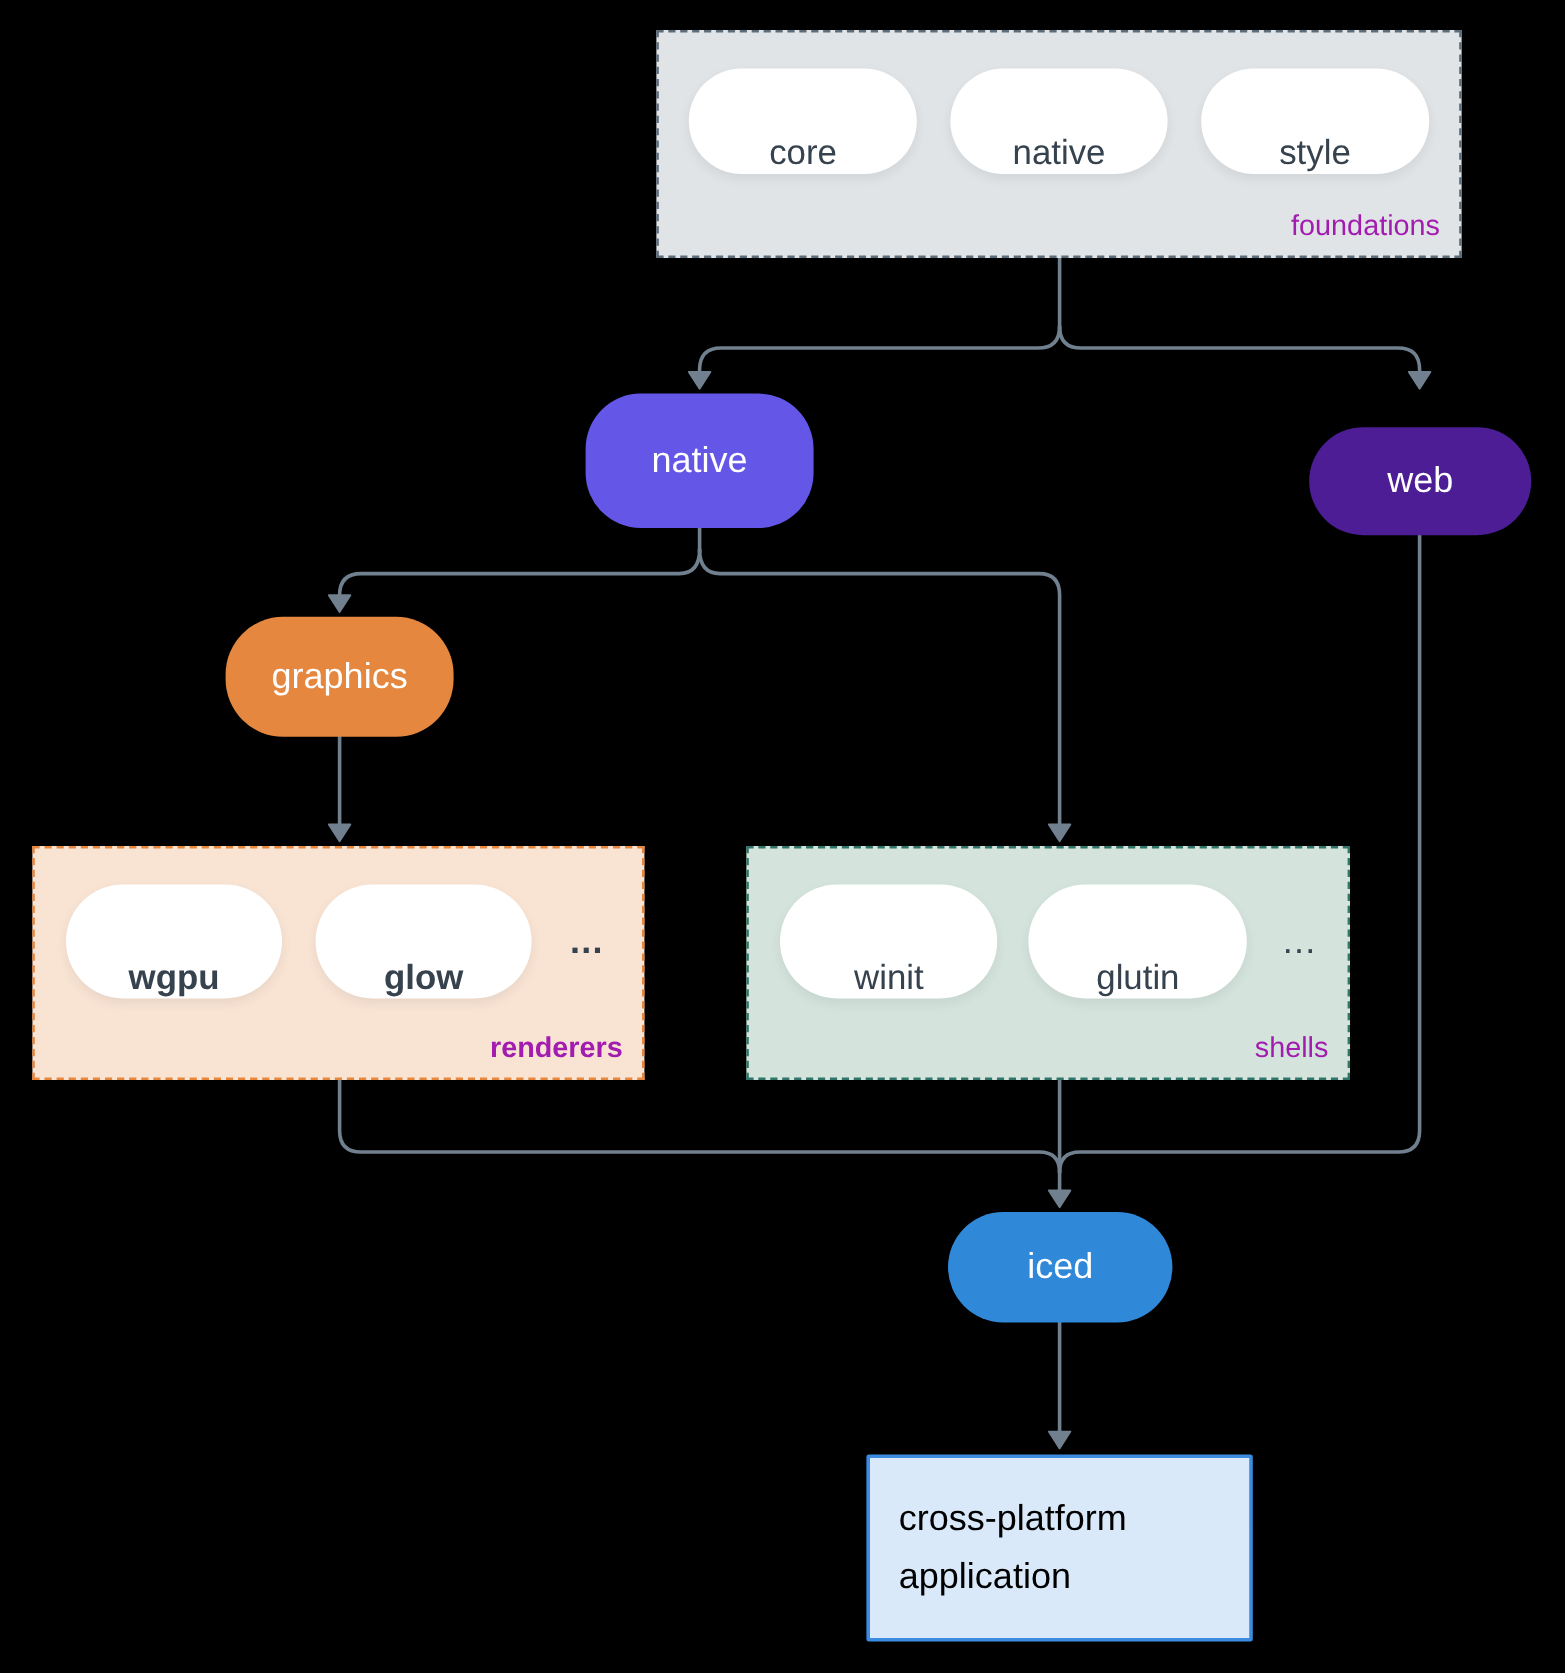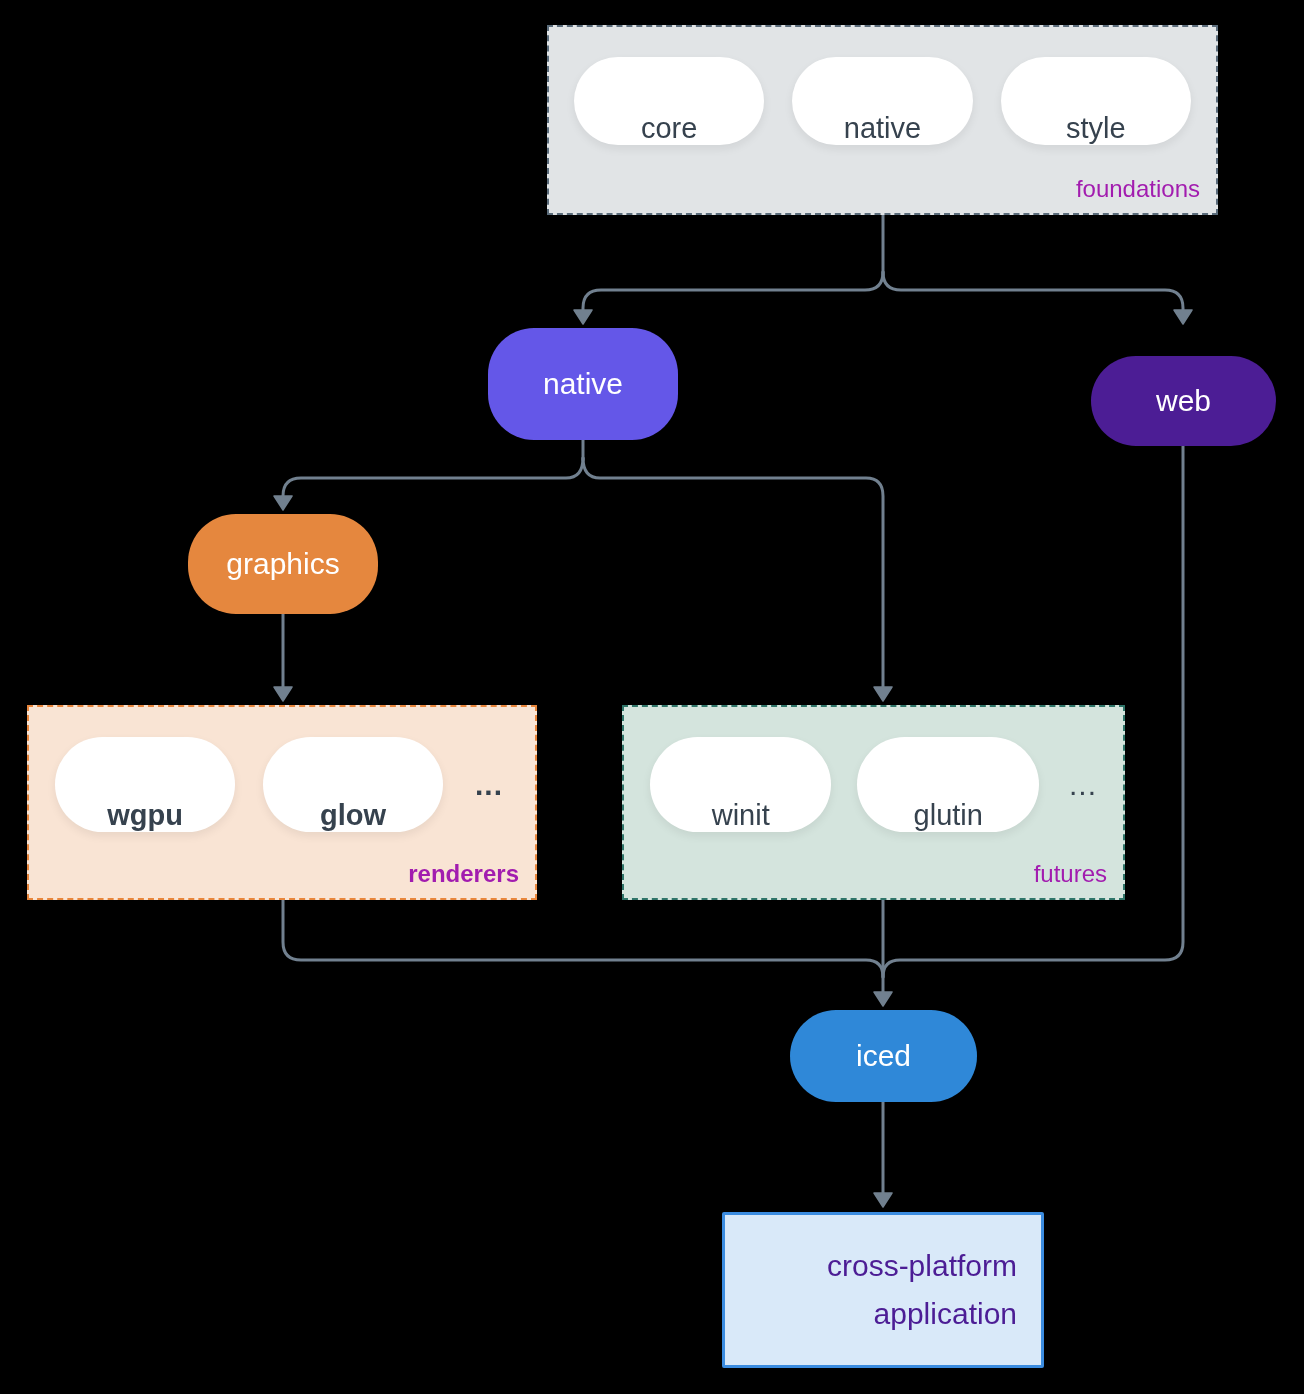--- a/index.html
+++ b/index.html
@@ -36,21 +36,21 @@
     color:#ffffff; font-size:30px; border-radius:46px;
   }
   #n-native   { left:488px; top:328px; width:190px; height:112px;  background:#6457e8; }
   #n-web      { left:1091px; top:328px; width:185px; height:90px; background:#4c1d95;margin-top:28px; }
   #n-graphics { left:188px; top:514px; width:190px; height:100px; background:#e5873e; border-radius:48px; }
   #n-iced     { left:790px; top:1010px; width:187px; height:92px; background:#2f88d8; }
 
   #n-app {
     position:absolute; left:722px; top:1212px; width:322px; height:156px;
     background:#d9e9f9; border:3px solid #3b8ce0; border-radius:2px;
-    color:#4c1d95; font-size:30px; line-height:1.6; text-align:right;
+    color:#000000; font-size:30px; line-height:1.6; text-align:left;
     display:flex; align-items:center; justify-content:center;
     box-sizing:border-box; padding:0 24px;
   }
 </style>
 </head>
 <body>
 
 <div class="canvas">
 
   <svg class="edges" viewBox="0 0 1304 1394" aria-hidden="true">
@@ -121,21 +121,21 @@
   <div class="group" id="g-shells">
     <div class="row">
       <div class="white-pill" style="width:185px">
         <span>winit</span>
       </div>
       <div class="white-pill" style="width:185px">
         <span>glutin</span>
       </div>
       <span class="more">...</span>
     </div>
-    <div class="group-label">futures</div>
+    <div class="group-label">shells</div>
   </div>
 
   <div class="node" id="n-iced">
     <span>iced</span>
   </div>
 
   <div id="n-app">
     <span>cross-platform application</span>
   </div>
 

